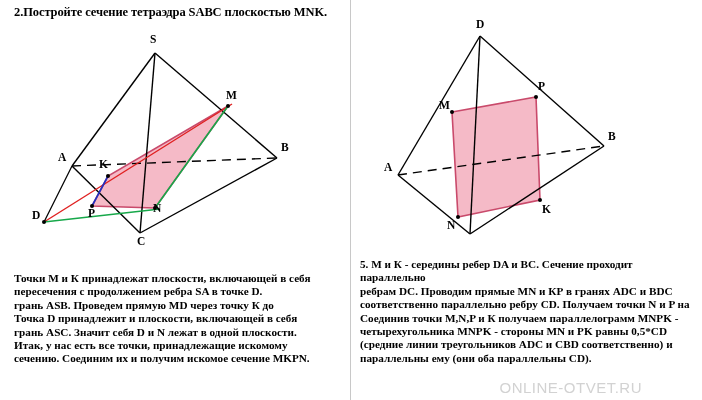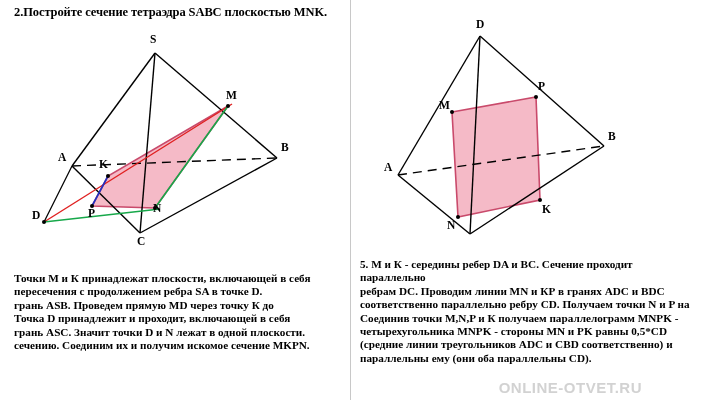--- a/index.html
+++ b/index.html
@@ -71,21 +71,21 @@
     width: 336px;
   }
   .caption p {
     margin: 0;
   }
   .watermark {
     position: absolute;
     right: 6px;
     bottom: 4px;
     font-size: 15px;
-    font-weight: bold;
+    font-weight: normal;
     font-family: "Liberation Sans", sans-serif;
     color: #d2d2d2;
     letter-spacing: 0.5px;
   }
   .vlabel {
     position: absolute;
     font-size: 11.5px;
     font-weight: bold;
     font-family: "Liberation Serif", serif;
     color: #000;
@@ -164,28 +164,29 @@
     <span class="vlabel" style="left:87px; top:81px;">M</span>
     <span class="vlabel" style="left:186px; top:62px;">P</span>
     <span class="vlabel" style="left:190px; top:185px;">K</span>
     <span class="vlabel" style="left:95px; top:201px;">N</span>
   </div>
 
   <div class="caption" id="caption-left">
     <p>Точки М и К принадлежат плоскости, включающей в себя</p>
     <p>пересечения с продолжением ребра SA в точке D.</p>
     <p>грань ASB. Проведем прямую MD через точку К до</p>
-    <p>Точка D принадлежит и проходит, включающей в себя</p>
-    <p>грань ASC. Значит точки D и N лежат в одной плоскости.</p>
+    <p>Точка D принадлежит и плоскости, включающей в себя</p>
+    <p>грань ASC. Значит себя D и N лежат в одной плоскости.</p>
+    <p>Итак, у нас есть все точки, принадлежащие искомому</p>
     <p>сечению. Соединим их и получим искомое сечение MKPN.</p>
   </div>
 
   <div class="caption" id="caption-right">
     <p>5. М и К - середины ребер DA и ВС. Сечение проходит параллельно</p>
-    <p>ребрам DC. Проводим линии MN и КР в гранях ADC и BDC</p>
+    <p>ребрам DC. Проводим прямые MN и КР в гранях ADC и BDC</p>
     <p>соответственно параллельно ребру CD. Получаем точки N и P на</p>
     <p>Соединив точки M,N,P и К получаем параллелограмм MNPK -</p>
     <p>четырехугольника MNPK - стороны MN и PK равны 0,5*CD</p>
     <p>(средние линии треугольников ADC и CBD соответственно) и</p>
     <p>параллельны ему (они оба параллельны CD).</p>
   </div>
 
   <div class="watermark">ONLINE-OTVET.RU</div>
 
 </div>

